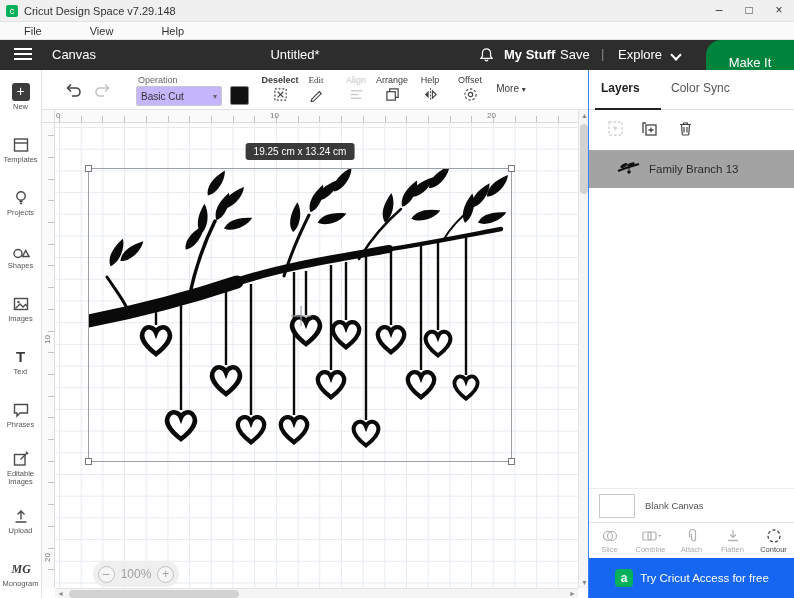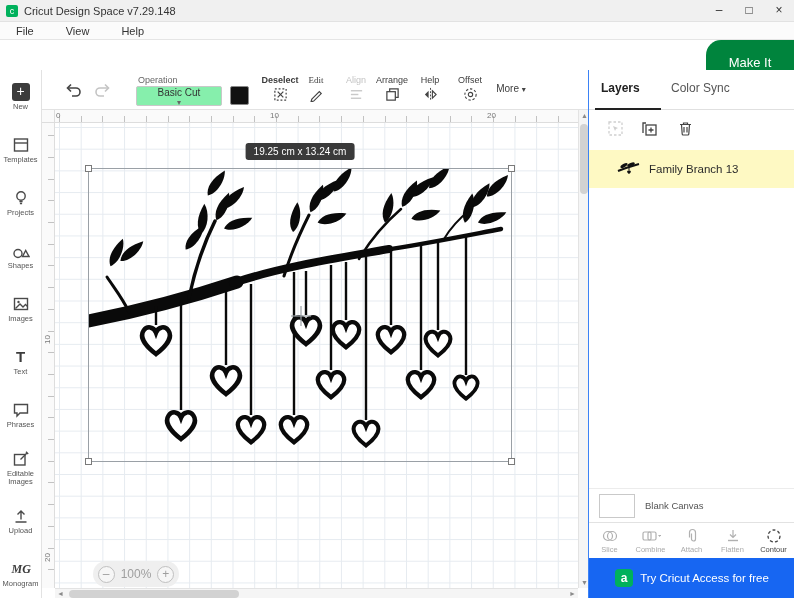--- a/index.html
+++ b/index.html
@@ -13,21 +13,21 @@
     border-bottom:1px solid #e2e2e2; display:flex; align-items:center; }
   #app-logo { width:12px; height:12px; margin:0 6px 0 6px; border-radius:2px;
     background:#00B15C; color:#fff; font-size:9px; line-height:12px; text-align:center; }
   #app-title { font-size:11px; color:#333; }
   #win-btns { margin-left:auto; display:flex; height:22px; }
   .winbtn { width:30px; height:22px; text-align:center; line-height:20px; font-size:12px; color:#333; }
 
   
   #menubar { top:22px; left:0; width:794px; height:18px; background:#fbfbfb;
     border-bottom:1px solid #e5e5e5; display:flex; align-items:center; }
-  .menu-item { font-size:11px; color:#333; padding:0 16px; }
+  .menu-item { font-size:11px; color:#333; padding:0 24px; }
 
   
   #appheader { top:40px; left:0; width:794px; height:30px; background:#2d2d2d; }
   #hamburger { left:14px; top:8px; width:18px; height:14px; }
   #hamburger div { height:2px; background:#fff; margin-bottom:3px; }
   #hdr-canvas { left:52px; top:7px; font-size:13px; color:#fff; }
   #hdr-title { left:240px; top:7px; width:110px; text-align:center; font-size:13px; color:#fff; }
   #hdr-bell { left:478px; top:6px; }
   #hdr-mystuff { left:504px; top:7px; font-size:13px; color:#fff; font-weight:bold; }
   #hdr-save { left:560px; top:7px; font-size:13px; color:#fff; }
@@ -48,21 +48,21 @@
   #ico-new { background:#3c3c3c; border-radius:3px; color:#fff; font-size:14px; line-height:17px; text-align:center; }
   .glyph-ico { font-size:13px; color:#3c3c3c; font-weight:bold; line-height:18px; }
 
   
   #toolbar { top:70px; left:42px; width:546px; height:40px; background:#fff;
     border-bottom:1px solid #e2e2e2; }
   .tool-ico16 { width:18px; height:18px; }
   #undo { left:22px; top:11px; } #redo { left:52px; top:11px; }
   #op-label { left:96px; top:5px; font-size:9px; color:#666; }
   #op-select { left:94px; top:16px; width:86px; height:20px; border:1px solid #c8c8c8;
-    border-radius:2px; display:flex; align-items:center; padding:0 4px; background:#86efac;flex-direction:column; }
+    border-radius:2px; display:flex; align-items:center; padding:0 4px; background:#c4b5fd; }
   #op-value { font-size:10px; color:#333; flex:1; }
   #op-caret { font-size:8px; color:#666; }
   #swatch { left:188px; top:16px; width:19px; height:19px; background:#111; border:1px solid #888; border-radius:2px; }
   .tcol { top:5px; width:44px; text-align:center; }
   .tcol .tlabel { font-size:9px; color:#3c3c3c; }
   .tcol.disabled .tlabel { color:#c4c4c4; }
   .tcol svg { margin:2px auto 0; display:block; }
   #col-deselect{left:216px;font-weight:bold;} #col-edit{left:252px;font-family:Liberation Serif, serif;} #col-align{left:292px;}
   #col-arrange{left:328px;} #col-flip{left:366px;} #col-offset{left:406px;}
   #col-more { left:444px; top:13px; width:50px; text-align:center; font-size:10px; color:#3c3c3c; }
@@ -108,21 +108,21 @@
 
   
   #panel { top:70px; left:588px; width:206px; height:528px; background:#fff; border-left:1px solid #3b82f6; }
   #tabs { left:0; top:0; width:206px; height:40px; border-bottom:1px solid #e0e0e0; }
   #tab-layers { left:12px; top:11px; font-size:12px; color:#222; font-weight:bold; padding-bottom:9px; }
   #tab-underline { left:6px; top:38px; width:66px; height:2px; background:#222; }
   #tab-colorsync { left:82px; top:11px; font-size:12px; color:#555; }
   #panel-icons { left:0; top:40px; width:206px; height:38px; }
   .picon { top:10px; }
   #pi-select { left:18px; } #pi-dup { left:52px; } #pi-trash { left:88px; }
-  #layer-row { left:0; top:80px; width:206px; height:38px; background:#fef9c3;
+  #layer-row { left:0; top:80px; width:206px; height:38px; background:#a3a3a3;
     display:flex; align-items:center; }
   #layer-thumb { margin-left:28px; }
   #layer-name { margin-left:8px; font-size:11.5px; color:#2b2b2b; }
   #blank-row { left:0; top:418px; width:206px; height:34px; border-top:1px solid #ececec;
     display:flex; align-items:center; }
   #blank-swatch { width:36px; height:24px; border:1px solid #c9c9c9; background:#fff; margin-left:10px; }
   #blank-label { margin-left:10px; font-size:9.5px; color:#555; }
   #actions-row { left:0; top:452px; width:206px; height:36px; border-top:1px solid #e2e2e2; display:flex; }
   .action { width:41px; display:flex; flex-direction:column; align-items:center; justify-content:center; }
   .action .alabel { font-size:7.5px; color:#aaa; margin-top:1px; }
@@ -147,20 +147,39 @@
       <div class="winbtn">×</div>
     </div>
   </div>
 
   <div id="menubar" class="abs">
     <div class="menu-item">File</div>
     <div class="menu-item">View</div>
     <div class="menu-item">Help</div>
   </div>
 
+  <div id="appheader" class="abs">
+    <div id="hamburger" class="abs">
+        <div></div>
+        <div></div>
+        <div></div>
+      </div>
+    <div id="hdr-canvas" class="abs">Canvas</div>
+    <div id="hdr-title" class="abs">Untitled*</div>
+    <div id="hdr-bell" class="abs">
+      <svg width="17" height="18" viewBox="0 0 18 18">
+          <path d="M9 2.5 a4.3 4.3 0 0 1 4.3 4.3 v3.4 l1.6 2.4 H3.1 l1.6-2.4 V6.8 A4.3 4.3 0 0 1 9 2.5 Z M7.5 13.8 a1.5 1.5 0 0 0 3 0" fill="none" stroke="#fff" stroke-width="1.3"></path>
+        </svg>
+    </div>
+    <div id="hdr-mystuff" class="abs">My Stuff</div>
+    <div id="hdr-save" class="abs">Save</div>
+    <div id="hdr-divider" class="abs">|</div>
+    <div id="hdr-explore" class="abs">Explore</div>
+    <div id="explore-chev" class="abs"></div>
+  </div>
   <button id="makeit" class="abs">Make It</button>
 
   <div id="sidebar" class="abs">
     <div class="side-item">
       <div id="ico-new" class="side-ico">+</div>
       <div class="side-label">New</div>
     </div>
     <div class="side-item">
       <svg class="side-ico" viewBox="0 0 18 18">
           <rect x="2.5" y="3" width="13" height="12" fill="none" stroke="#4a4a4a" stroke-width="1.4"></rect>

